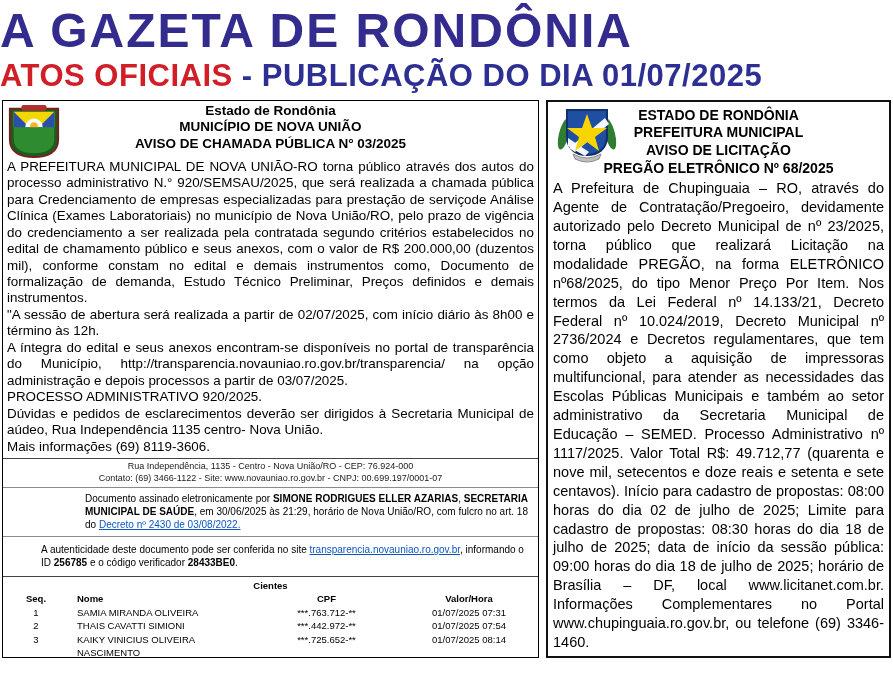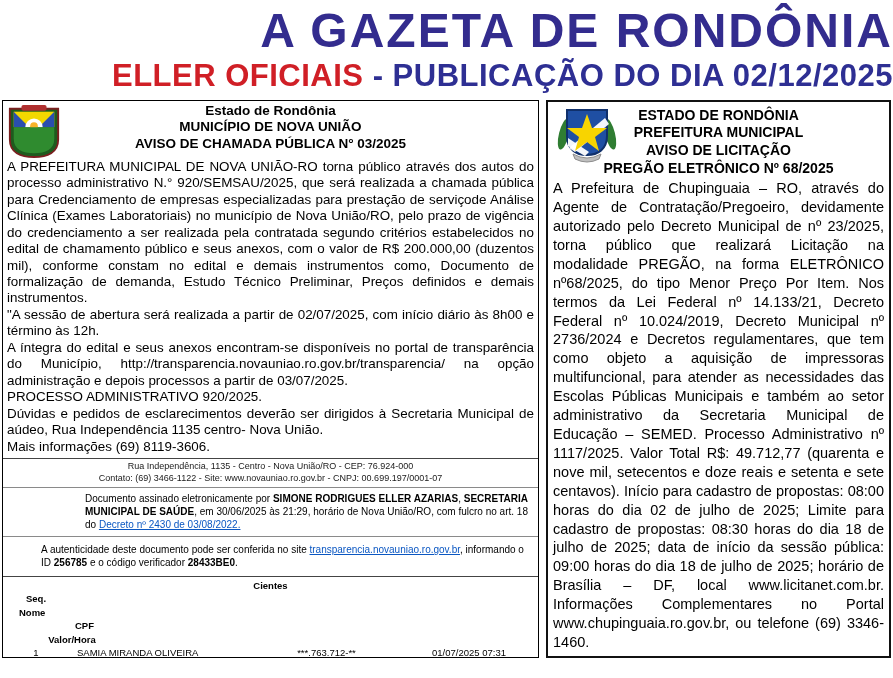--- a/index.html
+++ b/index.html
@@ -1,21 +1,21 @@
 <!DOCTYPE html>
 <html lang="pt"><head>
 <meta charset="utf-8">
 <style>
   html,body{margin:0;padding:0;}
   body{
     width:893px;height:678px;background:#ffffff;overflow:hidden;
     font-family:"Liberation Sans", sans-serif;color:#000;position:relative;
   }
   
-  .masthead{text-align:right;}
+  .masthead{text-align:left;}
   .masthead-title{
     margin:4px 0 0 0;font-size:48px;font-weight:bold;letter-spacing:2px;
     line-height:1.12;color:#332c8e;
   }
   .masthead-sub{
     margin:1px 0 0 0;font-size:31px;font-weight:bold;letter-spacing:0.5px;line-height:1.1;
   }
   .sub-red{color:#d01f26;}
   .sub-navy{color:#2e2f93;}
   
@@ -32,38 +32,38 @@
   .rule{border-top:1px solid #8a8a8a;margin:2px 0 1px 0;}
   .rule-dark{border-top:1px solid #444;margin:3px 0 1px 0;}
   .address{text-align:center;font-size:9px;line-height:11.5px;color:#1a1a1a;margin:1px 0;}
   .signature{margin:3px 10px 3px 82px;font-size:10px;line-height:13px;text-align:justify;}
   .auth{margin:5px 10px 4px 38px;font-size:10px;line-height:13px;}
   .b{font-weight:bold;}
   .lnk{color:#0b57c2;text-decoration:underline;cursor:pointer;}
   .cientes-title{text-align:center;font-weight:bold;font-size:9.5px;margin-top:2px;line-height:12px;}
   .ctable{font-size:9.5px;line-height:13.5px;padding:0 4px;}
   .trow{display:flex;}
-  .thead{font-weight:bold;flex-direction:column;}
+  .thead{font-weight:bold;}
   .c-seq{width:58px;text-align:center;flex:none;}
   .c-nome{flex:1;text-align:left;padding-left:12px;}
   .c-cpf{width:155px;text-align:center;flex:none;}
   .c-dh{width:130px;text-align:center;flex:none;}
   
   .right-header{position:relative;padding-top:5px;}
   .right-logo{position:absolute;left:7px;top:4px;width:64px;height:58px;}
   .right-org-line{text-align:center;font-weight:bold;font-size:14px;line-height:17.6px;padding:0 6px;}
   .right-body{padding:2px 5px 0 5px;font-size:14.5px;line-height:18.9px;text-align:justify;overflow-wrap:break-word;}
 </style>
 </head>
 <body>
 
 <header class="masthead">
   <div class="masthead-title">A GAZETA DE RONDÔNIA</div>
   <div class="masthead-sub">
-    <span class="sub-red">ELLER OFICIAIS</span><span class="sub-navy"> - </span><span class="sub-navy">PUBLICAÇÃO DO DIA 02/12/2025</span>
+    <span class="sub-red">ATOS OFICIAIS</span><span class="sub-navy"> - </span><span class="sub-navy">PUBLICAÇÃO DO DIA 01/07/2025</span>
   </div>
 </header>
 
 <div class="columns">
 
   <section class="doc-box left-box">
     <div class="left-header">
       <svg class="left-logo" viewBox="0 0 54 58" xmlns="http://www.w3.org/2000/svg">
         <path d="M2 6 h50 v32 c0 13 -11 18 -25 18 c-14 0 -25 -5 -25 -18 z" fill="#1e5b1e" stroke="#7a1f1f" stroke-width="2"></path>
         <rect x="6" y="9" width="42" height="16" fill="#f2d800"></rect>

